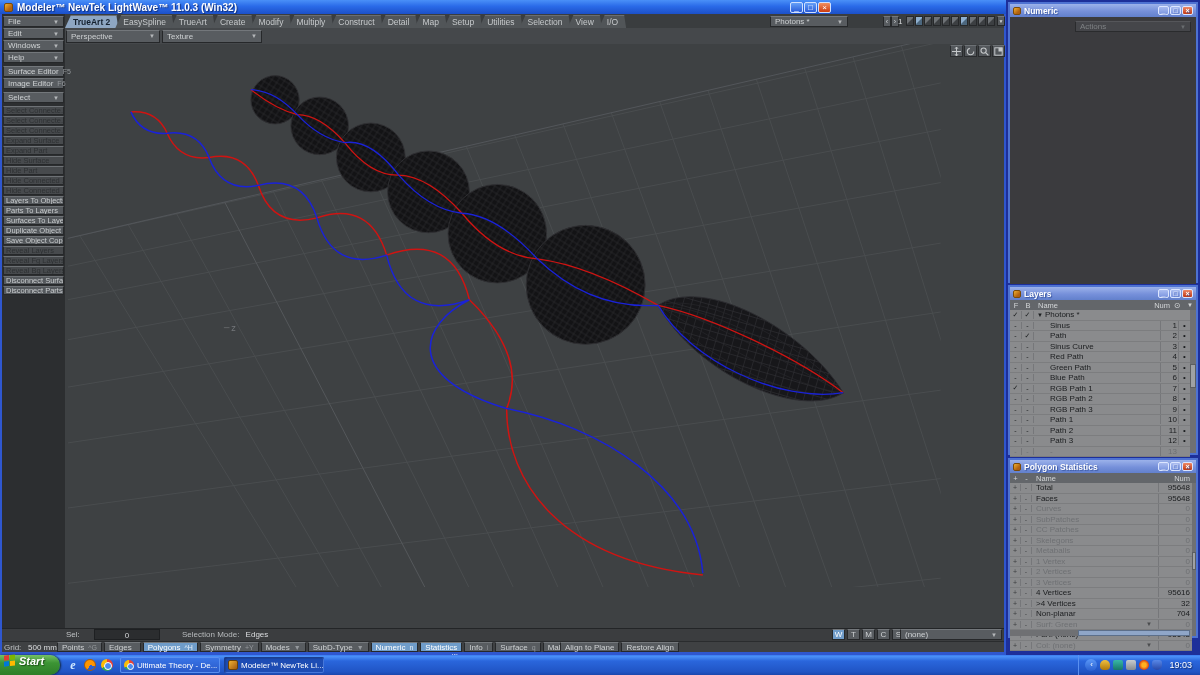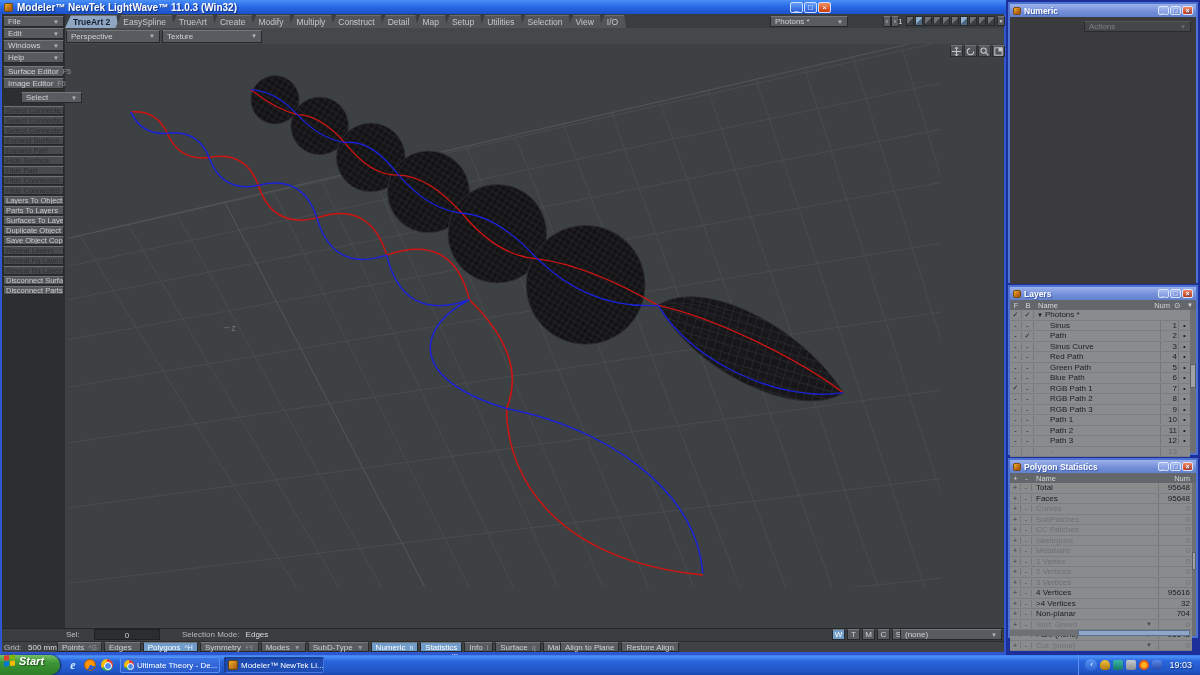--- a/index.html
+++ b/index.html
@@ -75,36 +75,36 @@
   .vmap-dd{position:absolute;left:900px;top:629px;width:102px;height:11px;}
   .grid-label{position:absolute;left:4px;top:643px;font-size:8px;color:#bfc2c4;}
   .grid-value{position:absolute;left:28px;top:643px;font-size:8px;color:#dcdee0;}
   .mode-bar{position:absolute;left:57px;top:642px;display:flex;gap:2px;}
   .align-bar{position:absolute;left:560px;top:642px;display:flex;gap:2px;}
 
   
   .sidebar{position:absolute;left:2px;top:14px;width:63px;height:638px;background:#2c2e30;}
   .side-menu{position:absolute;left:1px;top:2px;width:61px;display:flex;flex-direction:column;gap:1px;}
   .side-editors{position:absolute;left:1px;top:52px;width:61px;display:flex;flex-direction:column;gap:1px;}
-  .side-select{position:absolute;left:19px;top:78px;width:61px;}
+  .side-select{position:absolute;left:1px;top:78px;width:61px;}
   .side-list{position:absolute;left:1px;top:92px;width:61px;display:flex;flex-direction:column;gap:1px;}
   .side-item{height:9px;background:#55595d;border:1px solid #26282a;border-top-color:#6d7175;
     color:#c9ccce;font-size:7.5px;display:flex;align-items:center;padding:0 2px;overflow:hidden;white-space:nowrap;}
   .side-item.disabled{background:#474a4d;color:#2e3133;}
   .side-menu .btn,.side-editors .btn,.side-select.btn{height:11px;}
 
   
   .panel{position:absolute;border:2px solid #4e72d2;background:#88898b;}
   .ptitle{height:13px;background:linear-gradient(180deg,#9cb2ea 0%,#7690da 55%,#6280cc 100%);
     display:flex;align-items:center;padding:0 3px;color:#fff;font-size:8.5px;font-weight:bold;
     text-shadow:1px 1px 1px #3a56a0;}
   .ptitle .lw-icon{width:8px;height:8px;margin-right:3px;}
   .ptitle .cap-btns{position:static;margin-left:auto;display:flex;gap:1px;}
   .numeric-body{position:relative;width:100%;height:267px;background:#3b3b3e;}
-  .actions-dd{position:absolute;right:5px;top:4px;width:107px;height:11px;background:#45464a;
+  .actions-dd{position:absolute;right:5px;top:4px;width:116px;height:11px;background:#45464a;
     border:1px solid #2a2b2d;border-top-color:#55565a;color:#7e8184;font-size:8px;
     display:flex;align-items:center;padding:0 4px;}
   .actions-dd .dd-arrow{margin-left:auto;font-size:6px;color:#6a6d70;}
 
   .grid-head{display:flex;height:10px;background:#63666a;color:#d2d5d7;font-size:7.5px;align-items:center;}
   .lrows,.srows{display:flex;flex-direction:column;}
   .lrow,.srow{display:flex;align-items:center;height:10.5px;font-size:8px;color:#1b1d1f;
     border-bottom:1px solid #7c7d7f;background:#8a8b8d;}
   .lrow .c-f,.lrow .c-b{width:12px;text-align:center;border-right:1px solid #76777a;flex:0 0 auto;font-size:7px;}
   .lrow .c-name{flex:1;padding-left:3px;display:flex;align-items:center;gap:2px;overflow:hidden;white-space:nowrap;}

